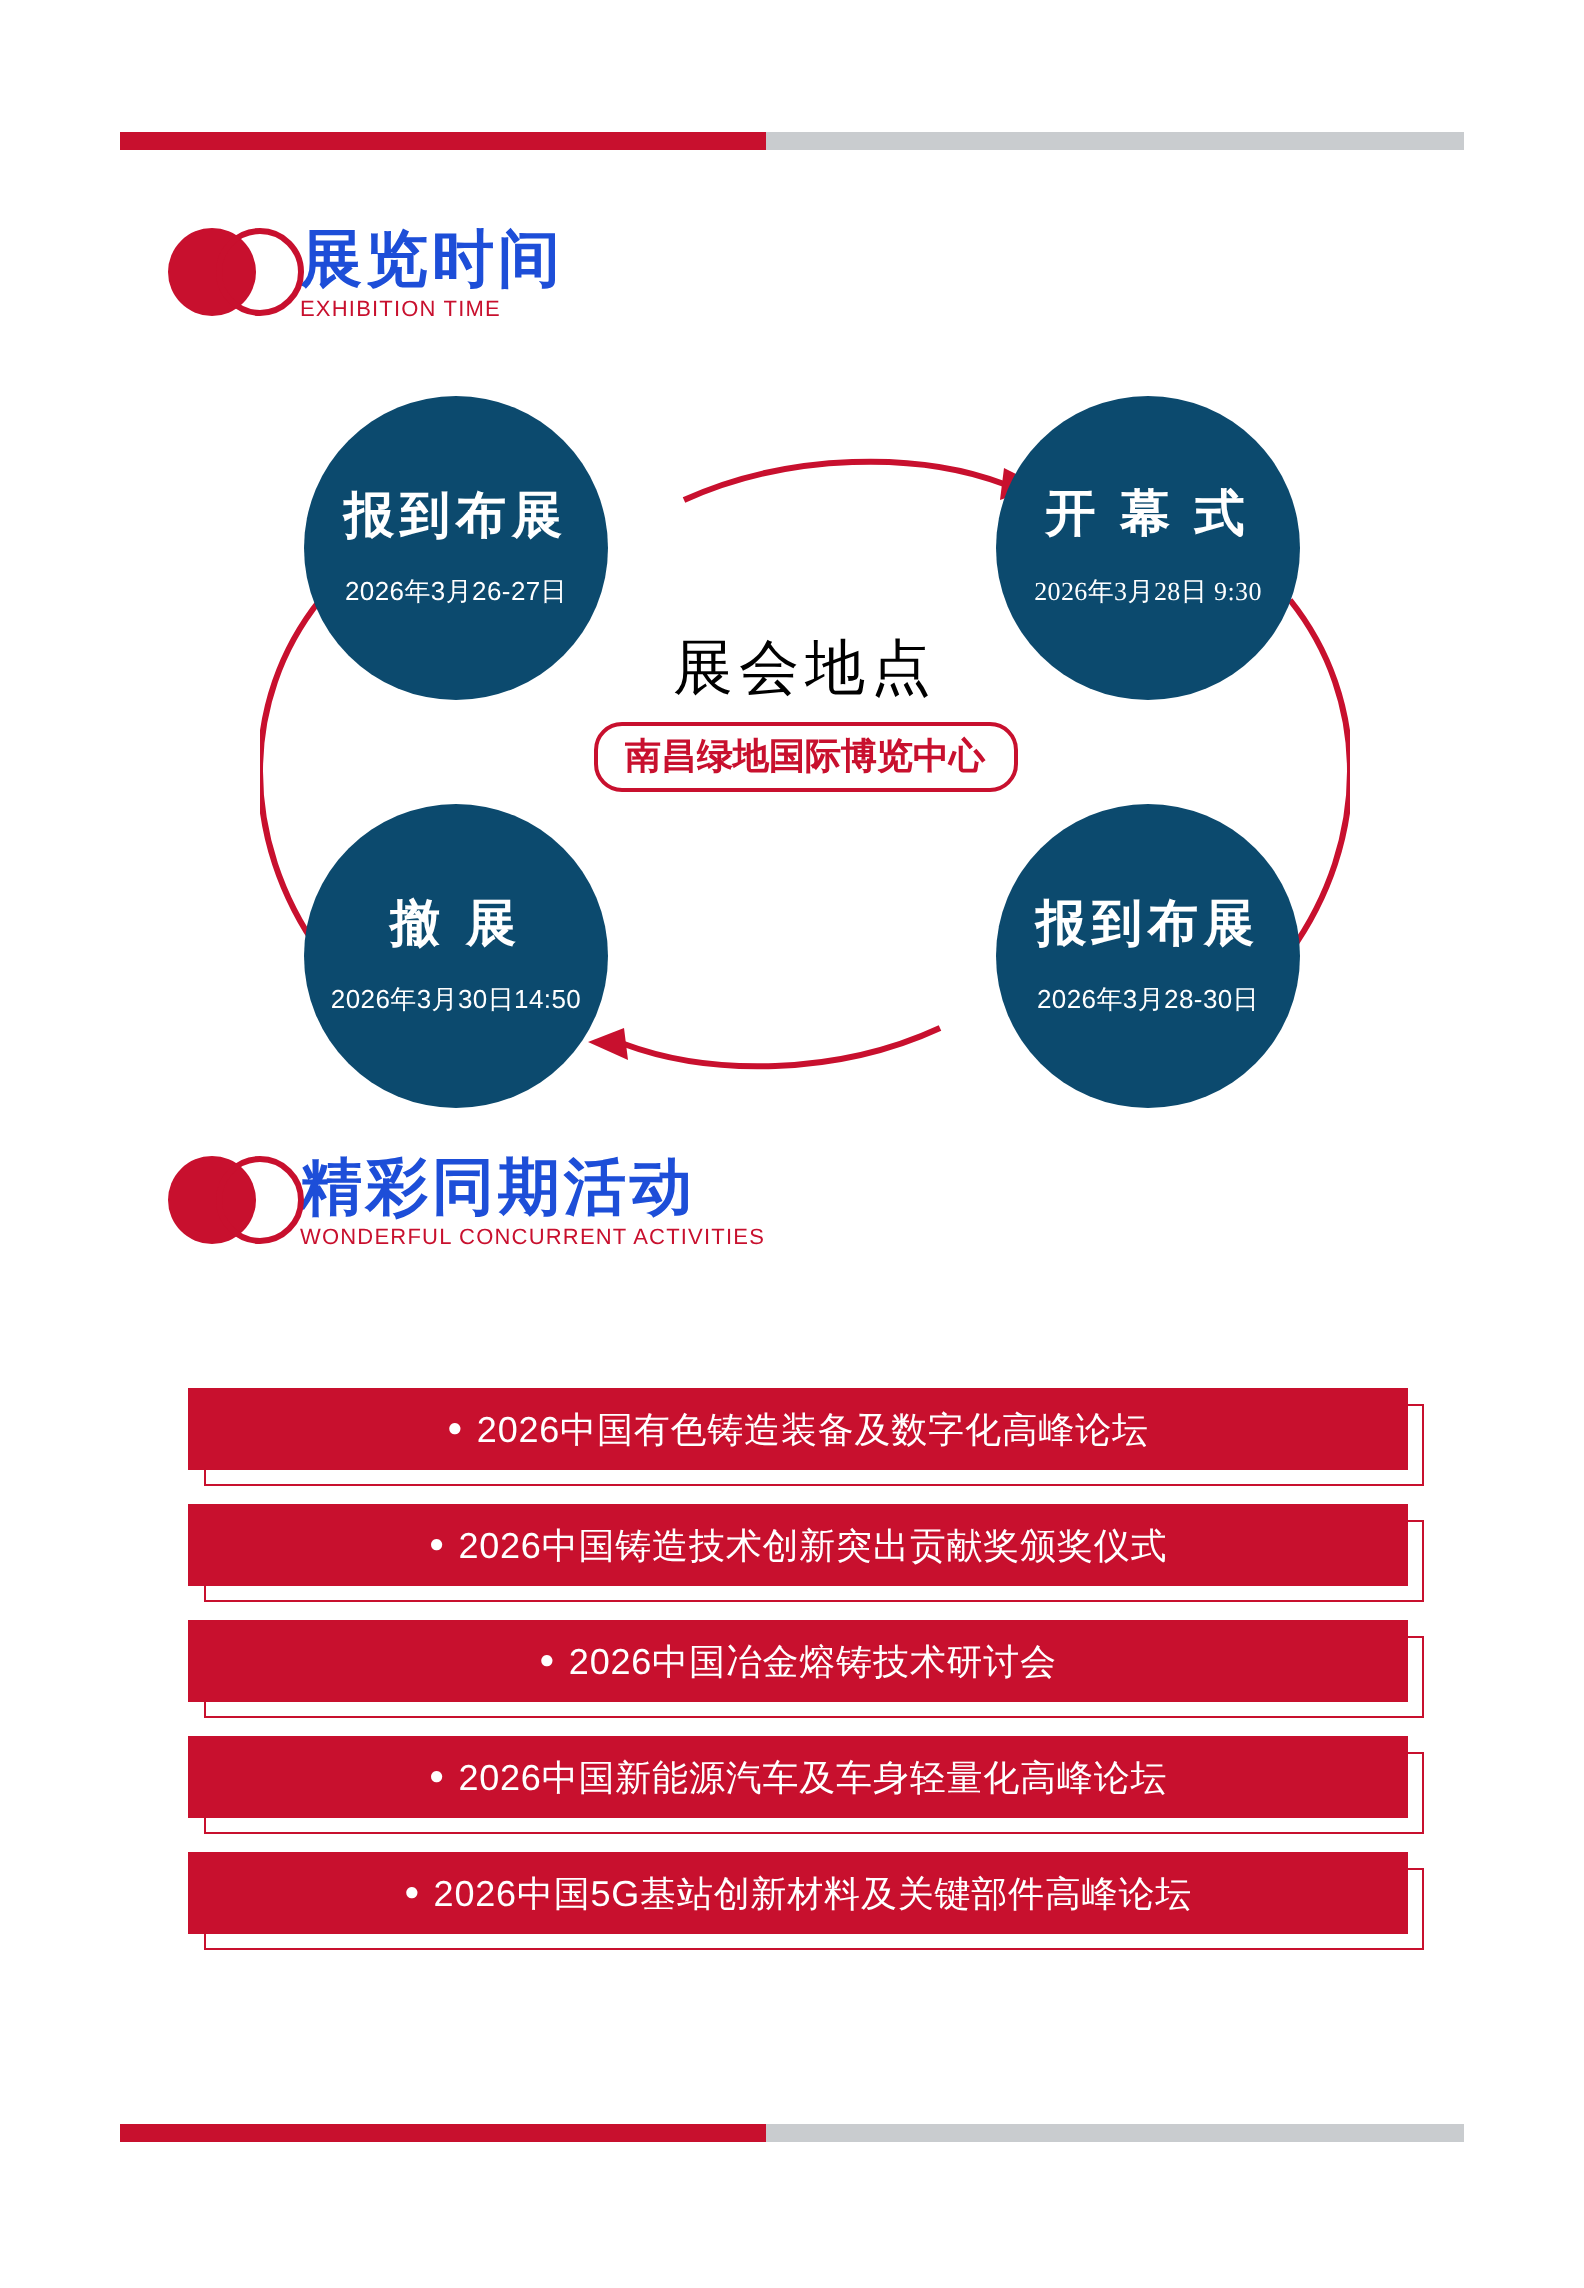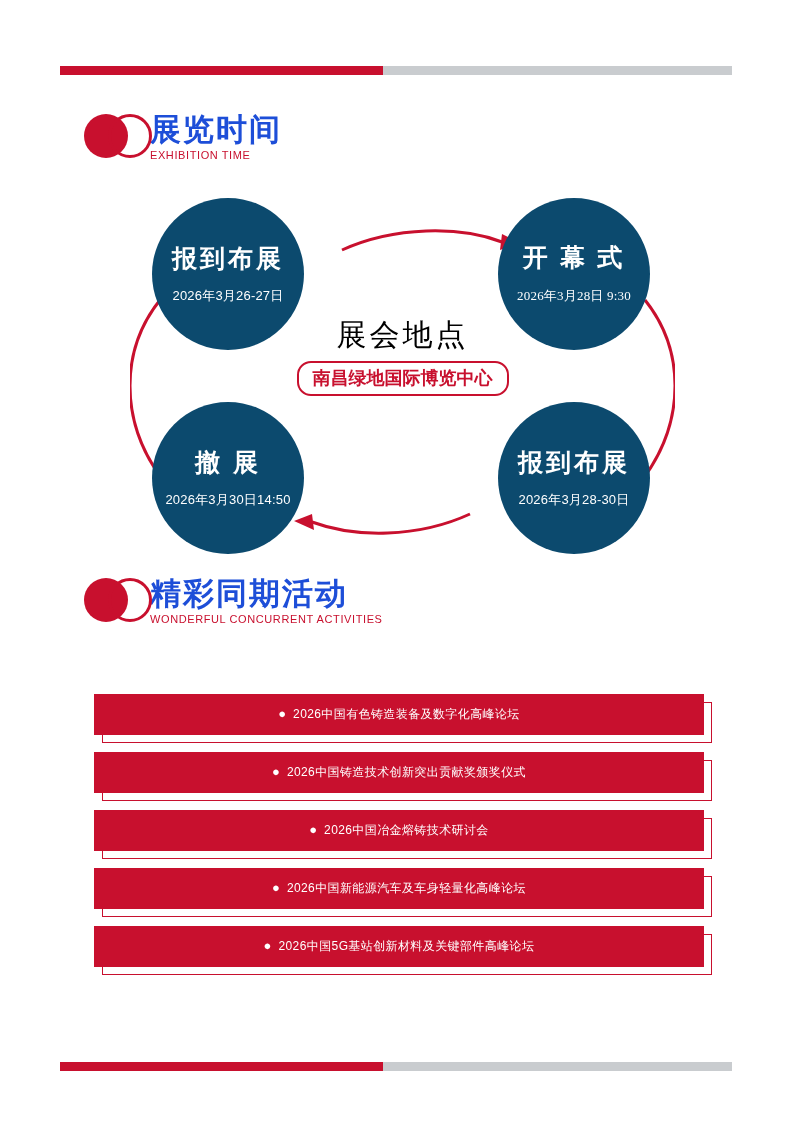--- a/index.html
+++ b/index.html
@@ -202,21 +202,21 @@
     z-index: 2;
   }
   .activity-bullet {
     font-size: 13px;
     line-height: 1;
     margin-right: 7px;
     position: relative;
     top: -1px;
   }
   .activity-text {
-    font-size: 12px;
+    font-size: 18px;
     letter-spacing: 0.4px;
     white-space: nowrap;
   }
 </style>
 </head>
 <body>
 
 <div class="page">
 
   <div class="rule" id="top-rule">

